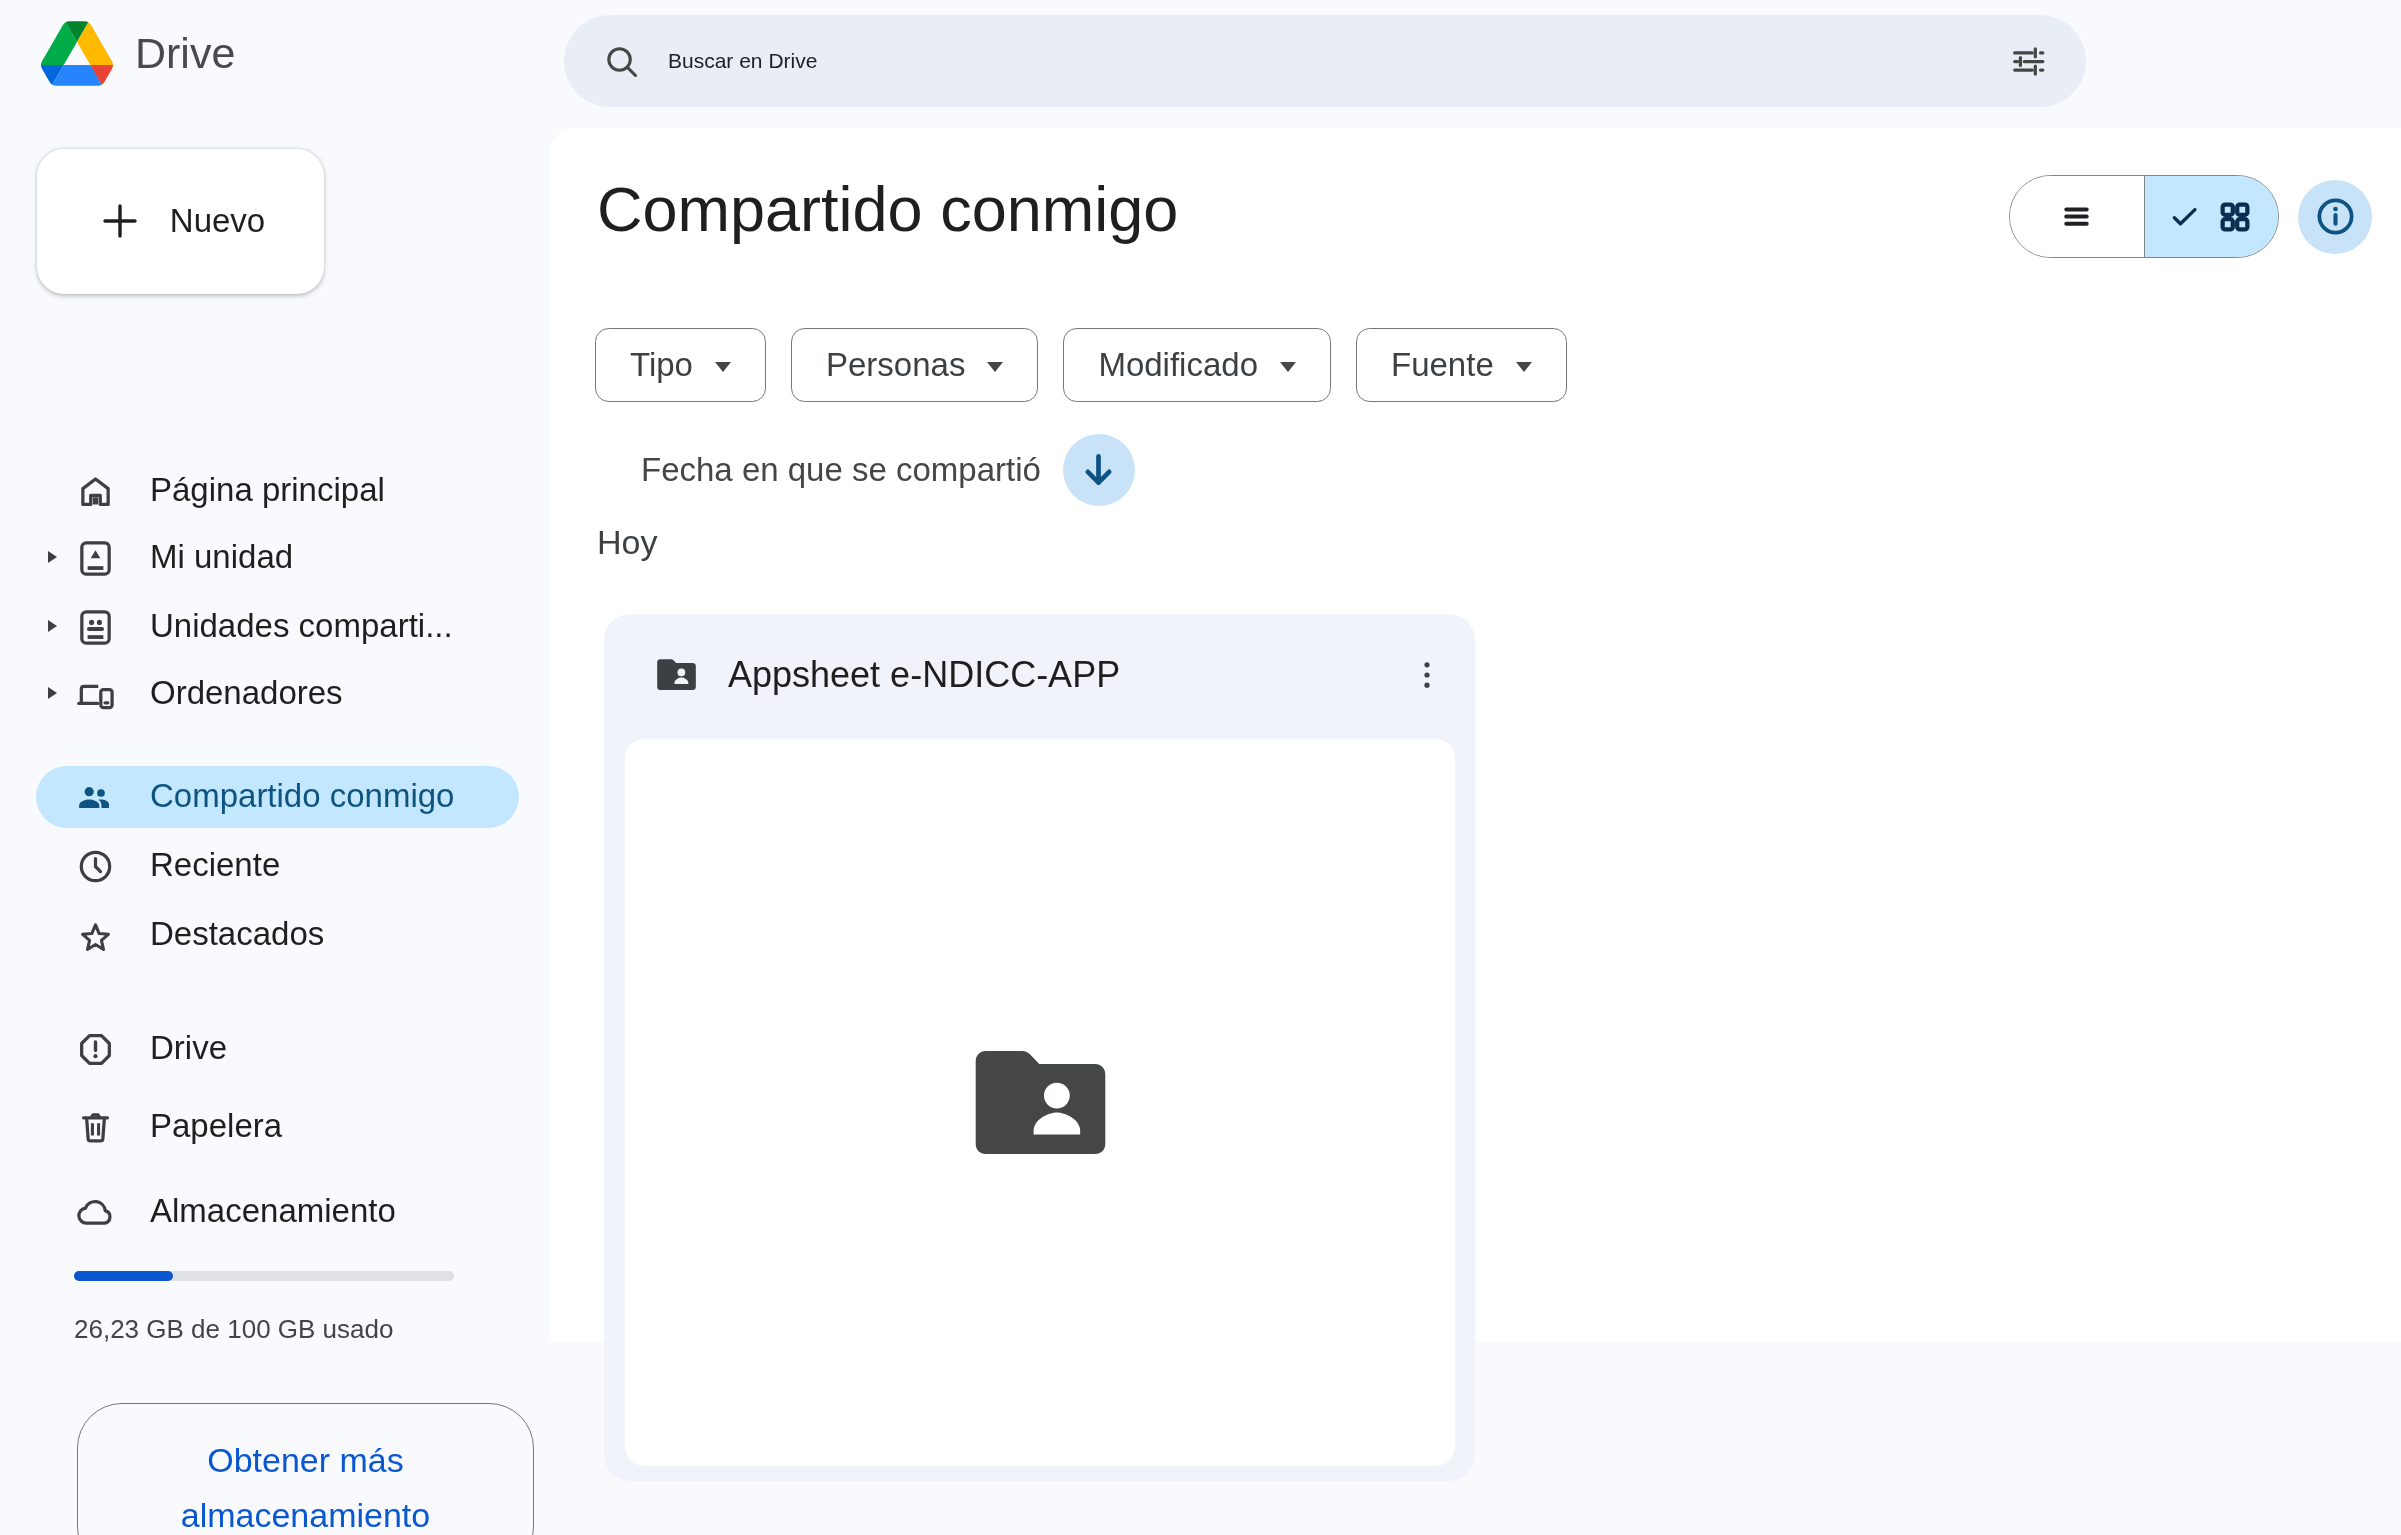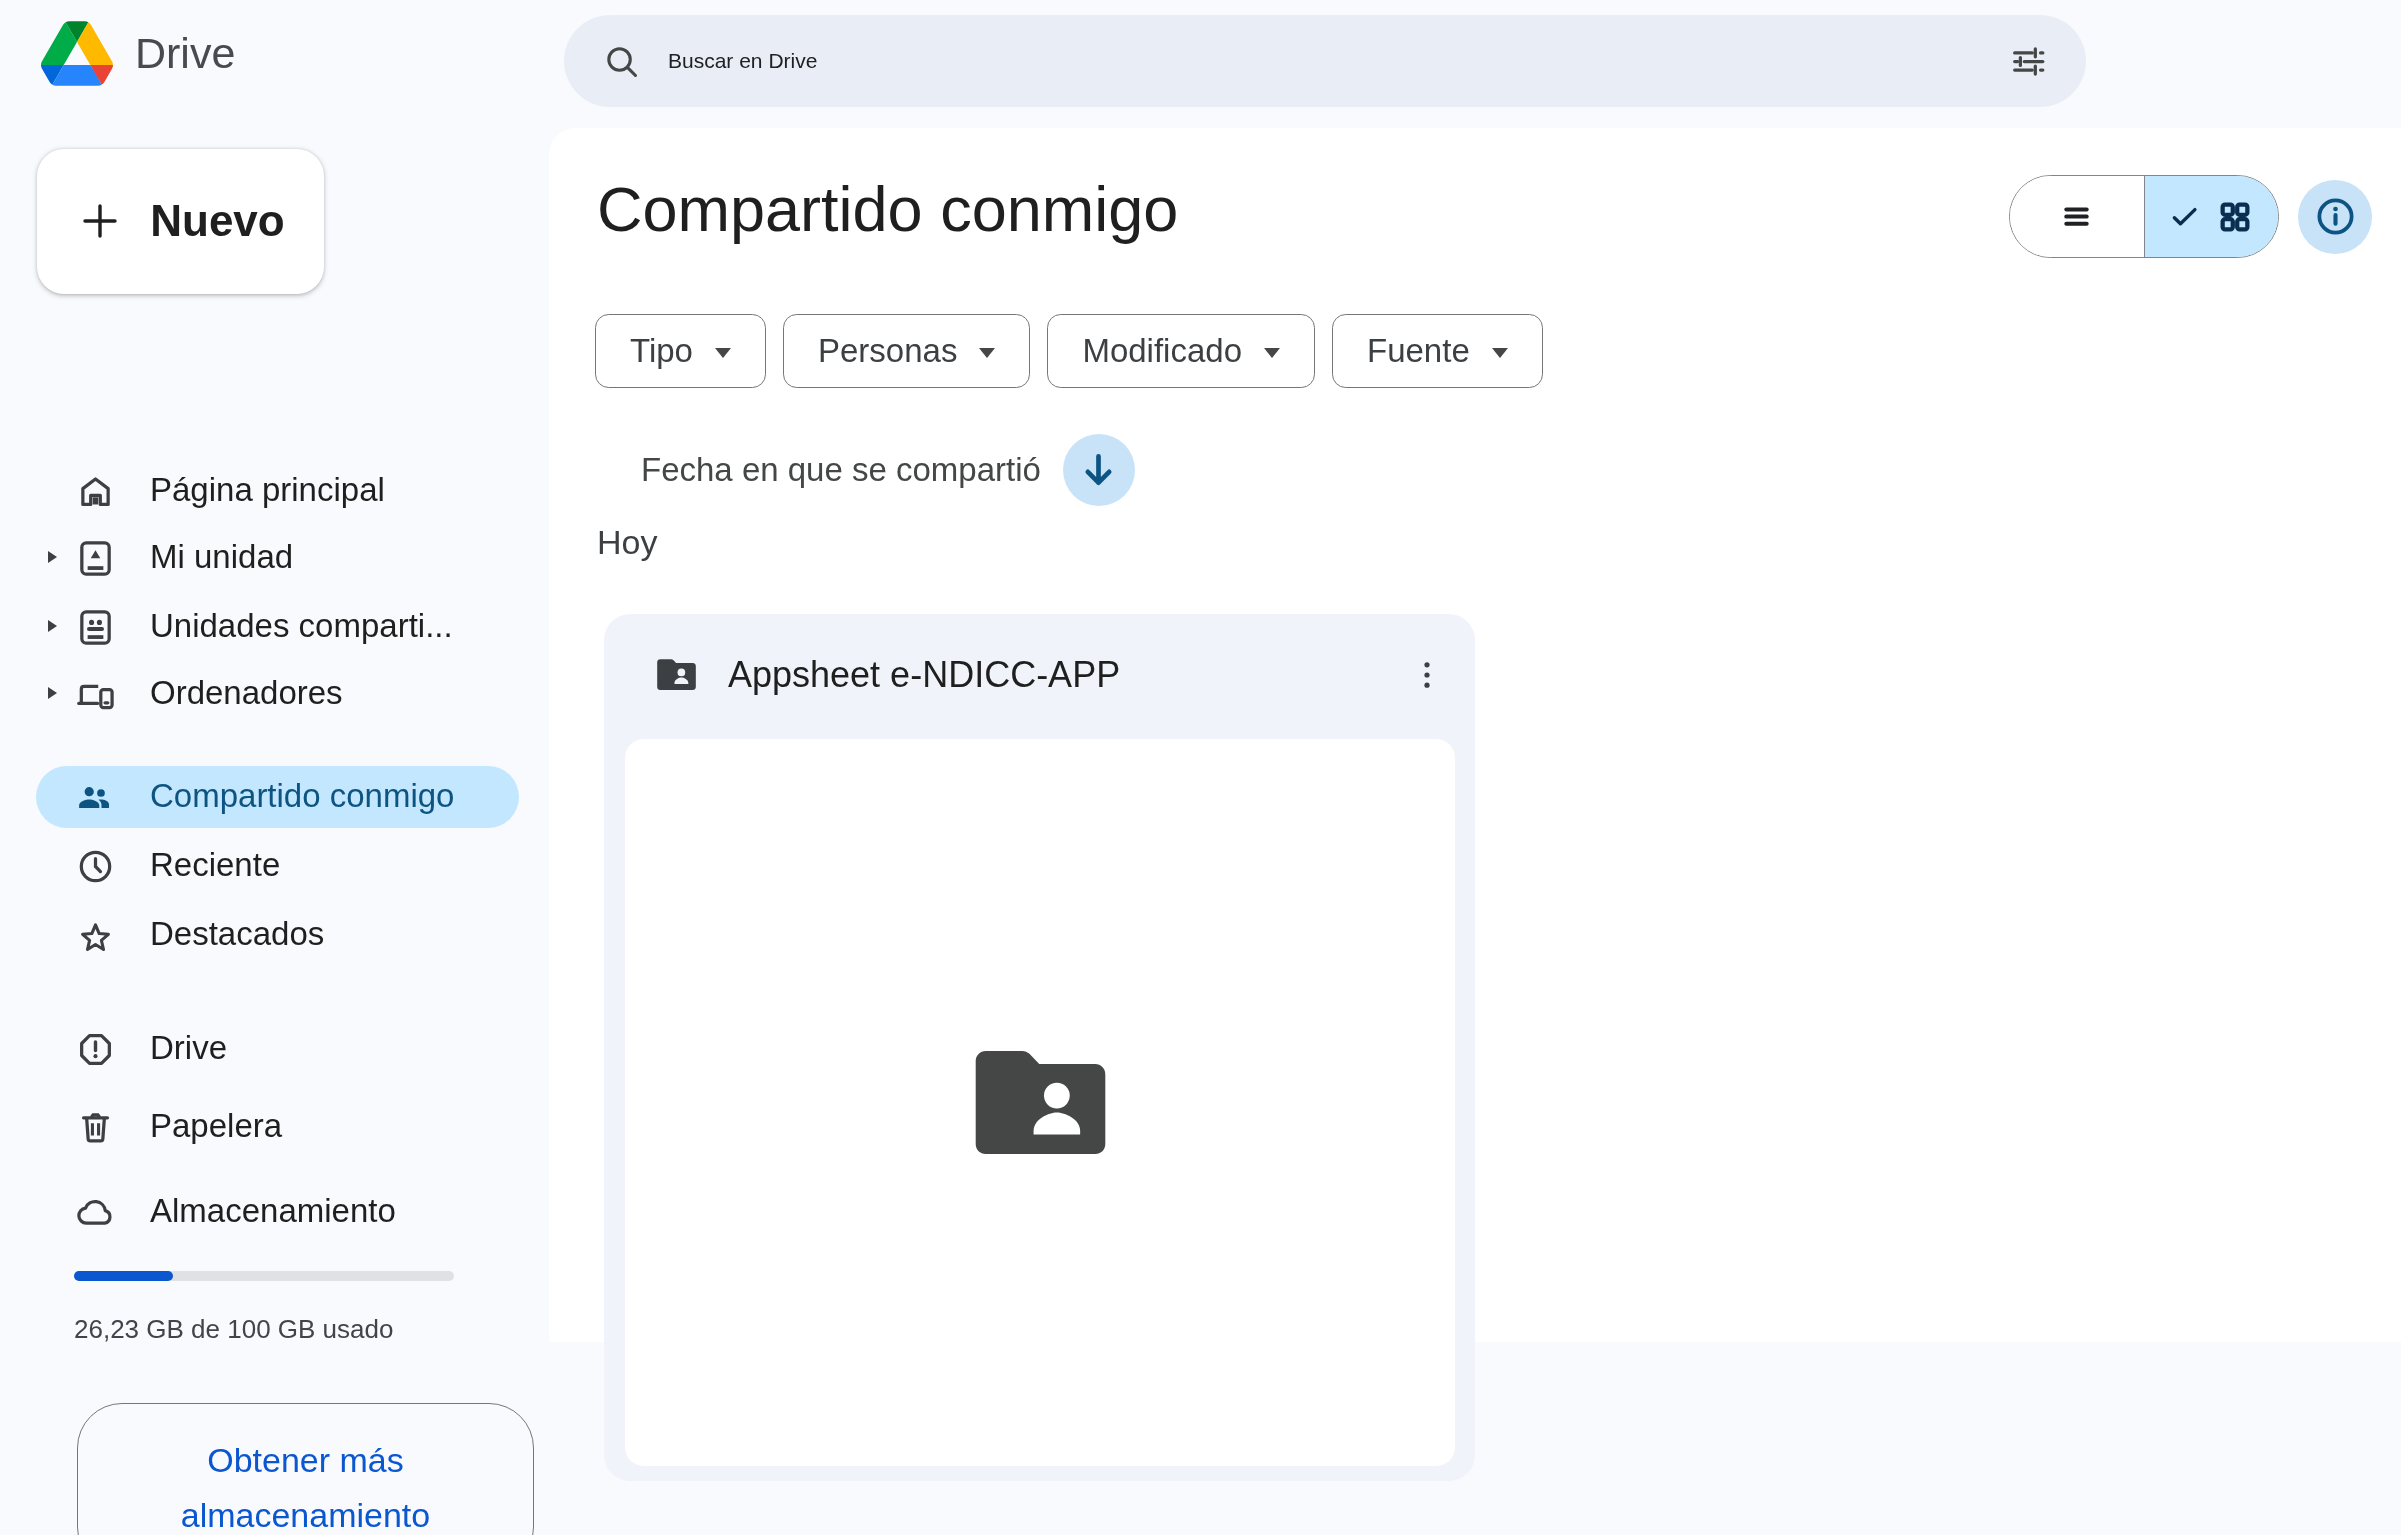--- a/index.html
+++ b/index.html
@@ -26,21 +26,21 @@
   .searchbar .placeholder{font-size:21px;color:#202124;flex:1;}
 
   
   .sidebar{position:absolute;left:0;top:128px;width:549px;bottom:0;}
   .new-btn{
     position:absolute;left:37px;top:20.5px;width:287px;height:145px;
     background:#FFFFFF;border-radius:27px;
     box-shadow:0 1.7px 5.1px rgba(60,64,67,.25),0 0.9px 2.6px rgba(60,64,67,.15);
     display:flex;align-items:center;justify-content:center;gap:26px;cursor:pointer;
   }
-  .new-btn .lbl{font-size:44px;font-weight:700;color:#1F1F1F;}
+  .new-btn .lbl{font-size:33px;font-weight:400;color:#1F1F1F;}
 
   .nav-row{position:absolute;left:0;width:549px;height:68px;cursor:pointer;}
   .nav-row .expander{position:absolute;left:48px;top:50%;margin-top:-6.8px;width:0;height:0;
     border-top:6.8px solid transparent;border-bottom:6.8px solid transparent;border-left:9.4px solid #3C4043;}
   .nav-row .nicon{position:absolute;left:75px;top:50%;margin-top:-20.5px;width:41px;height:41px;}
   .nav-row .nlabel{position:absolute;left:150px;top:50%;transform:translateY(-52%);font-size:33px;color:#1F1F1F;white-space:nowrap;}
   .nav-row.selected{left:36px;width:483px;height:62px;background:#C2E7FF;border-radius:34px;}
   .nav-row.selected .nicon{left:38px;}
   .nav-row.selected .nlabel{left:114px;color:#0E5481;font-weight:500;}
 
@@ -57,21 +57,21 @@
   .main{position:absolute;left:549px;top:128px;right:0;bottom:0;background:#FFFFFF;border-top-left-radius:26px;}
   .page-title{position:absolute;left:48px;top:45px;font-size:63px;color:#1F1F1F;letter-spacing:0;}
 
   .top-controls{position:absolute;right:29px;top:47px;display:flex;align-items:center;gap:19px;}
   .view-toggle{width:270px;height:83px;border:1.7px solid #80868B;border-radius:43px;overflow:hidden;display:flex;box-sizing:border-box;background:#fff;}
   .view-toggle .half{flex:1;display:flex;align-items:center;justify-content:center;cursor:pointer;}
   .view-toggle .half.list{background:#FFFFFF;border-right:1.7px solid #80868B;}
   .view-toggle .half.grid{background:#C2E7FF;gap:13.7px;}
   .info-btn{width:74px;height:74px;border-radius:50%;background:#C8E2F8;display:flex;align-items:center;justify-content:center;cursor:pointer;}
 
-  .chips{position:absolute;left:46px;top:186px;display:flex;gap:17px;align-items:center;}
+  .chips{position:absolute;left:46px;top:200px;display:flex;gap:25px;align-items:center;}
   .chip{height:74px;border:1.7px solid #747775;border-radius:13.7px;display:flex;align-items:center;gap:22px;
         padding:0 34px;box-sizing:border-box;font-size:33px;font-weight:500;color:#3C4043;cursor:pointer;background:#fff;}
   .chip .caret{width:0;height:0;border-left:8.6px solid transparent;border-right:8.6px solid transparent;border-top:10.3px solid #444746;margin-top:3.4px;}
 
   .sort-row{position:absolute;left:92px;top:305px;height:74px;display:flex;align-items:center;gap:22px;}
   .sort-label{font-size:33px;font-weight:500;color:#444746;cursor:pointer;}
   .sort-dir{width:72px;height:72px;border-radius:50%;background:#C8E2F8;display:flex;align-items:center;justify-content:center;cursor:pointer;}
 
   .group-label{position:absolute;left:48px;top:395px;font-size:34px;color:#3C4043;}
 

